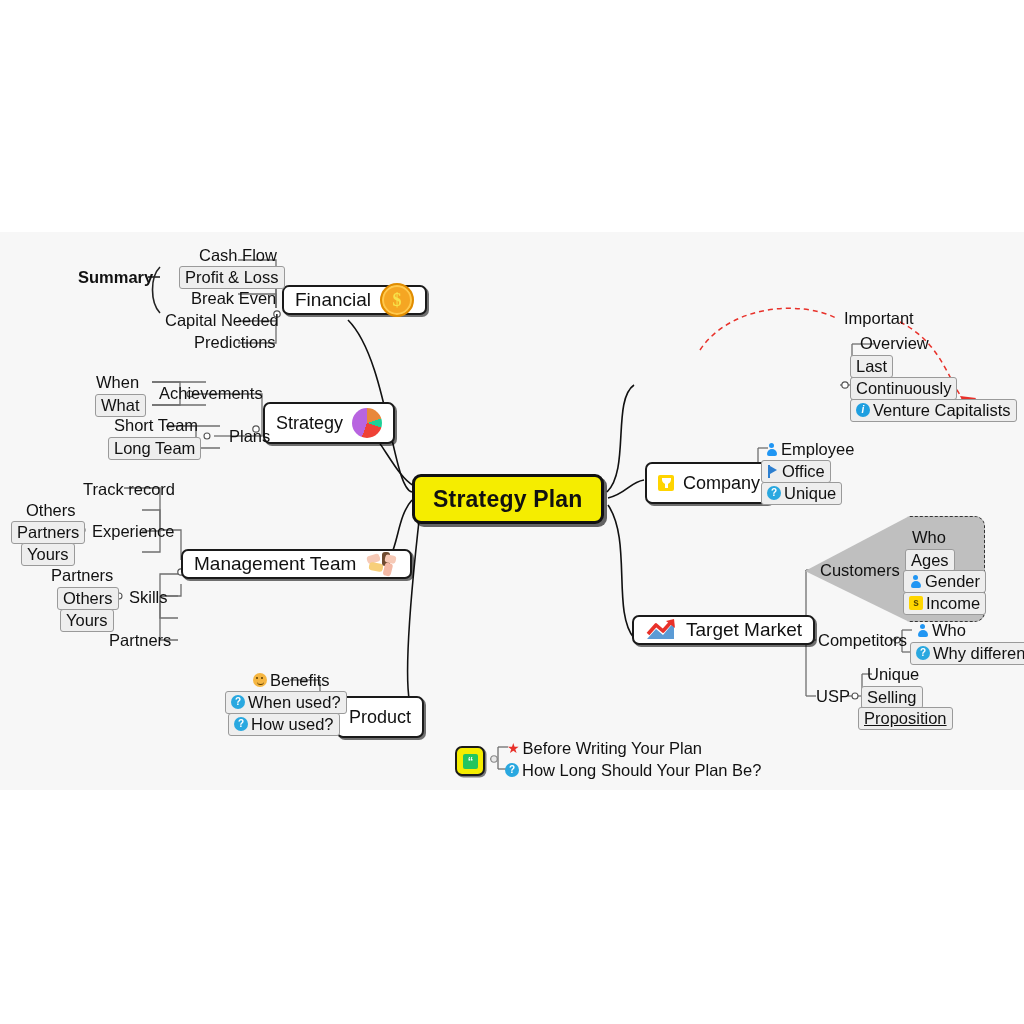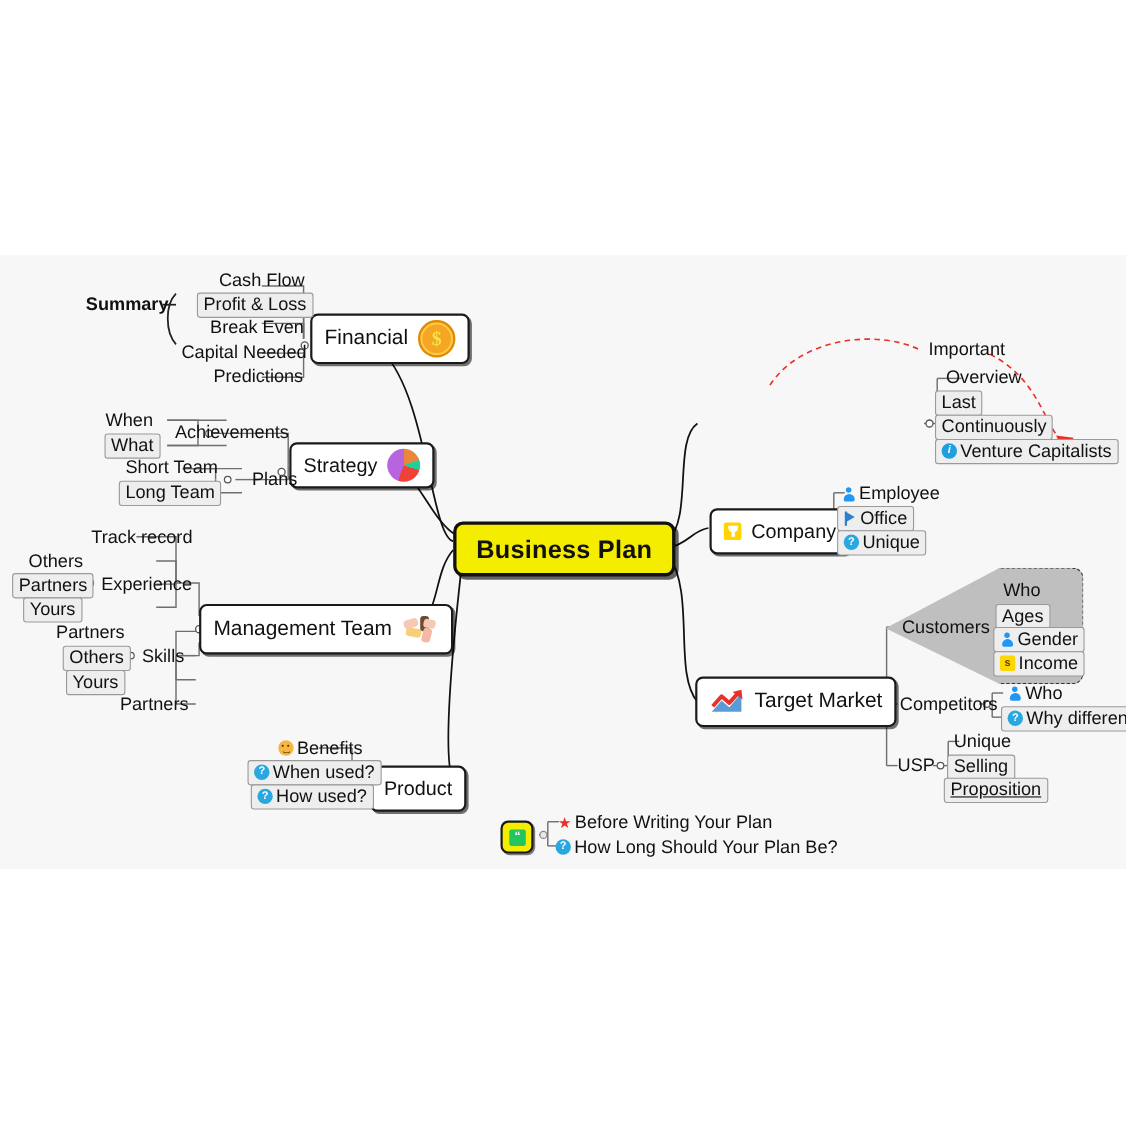--- a/index.html
+++ b/index.html
@@ -6,21 +6,21 @@
   body{width:1024px;height:1024px;font-family:"Liberation Sans",sans-serif;-webkit-font-smoothing:antialiased;}
   #stage{position:relative;width:1024px;height:1024px;overflow:hidden;background:#ffffff;}
   #canvas{position:absolute;left:0;top:232px;width:1024px;height:558px;background:#f7f7f7;}
   #wires{position:absolute;left:0;top:0;width:1024px;height:1024px;pointer-events:none;}
 
   .node{position:absolute;box-sizing:border-box;display:flex;align-items:center;
         white-space:nowrap;color:#111;}
 
   
   .mainbox{background:#ffffff;border:2.5px solid #1a1a1a;border-radius:7px;
-           box-shadow:2px 2px 0 rgba(0,0,0,.55);padding:0 11px;height:46px;
+           box-shadow:2px 2px 0 rgba(0,0,0,.55);padding:0 11px;height:30px;
            font-size:19px;gap:9px;}
   .mainbox.small{height:42px;font-size:18px;}
   .central{background:#f5ed00;border:3px solid #111;border-radius:9px;
            box-shadow:3px 3px 0 rgba(0,0,0,.6);height:50px;padding:0 18px;
            font-size:23px;font-weight:bold;letter-spacing:.2px;}
 
   
   .sub{font-size:16.5px;padding:1px 4px 2px 4px;line-height:1.12;
        display:flex;align-items:center;gap:3px;}
   .sub.boxed{background:#eeeeee;border:1px solid #9a9a9a;border-radius:3px;padding:1px 5px 2px 5px;}
@@ -180,21 +180,21 @@
     <polygon points="968,412 960,396 976,398" fill="#e8312a"></polygon>
     <g stroke="#6f6f6f" stroke-width="1.3">
       <line x1="152" y1="382" x2="206" y2="382"></line>
         <line x1="152" y1="405" x2="206" y2="405"></line>
       <line x1="166" y1="426" x2="220" y2="426"></line>
         <line x1="166" y1="448" x2="220" y2="448"></line>
     </g>
   </svg>
 
   <div class="node central" style="left:412px;top:474px;">
-    <span>Business Plan</span>
+    <span>Strategy Plan</span>
   </div>
 
   <div class="node mainbox" style="left:282px;top:285px;">
     <span>Financial</span>
     <span class="ico ic-coin">$</span>
   </div>
   <div class="node label-bold" style="left:78px;top:268px;">Summary</div>
   <div class="node sub" style="left:195px;top:245px;">
     <span>Cash Flow</span>
   </div>

